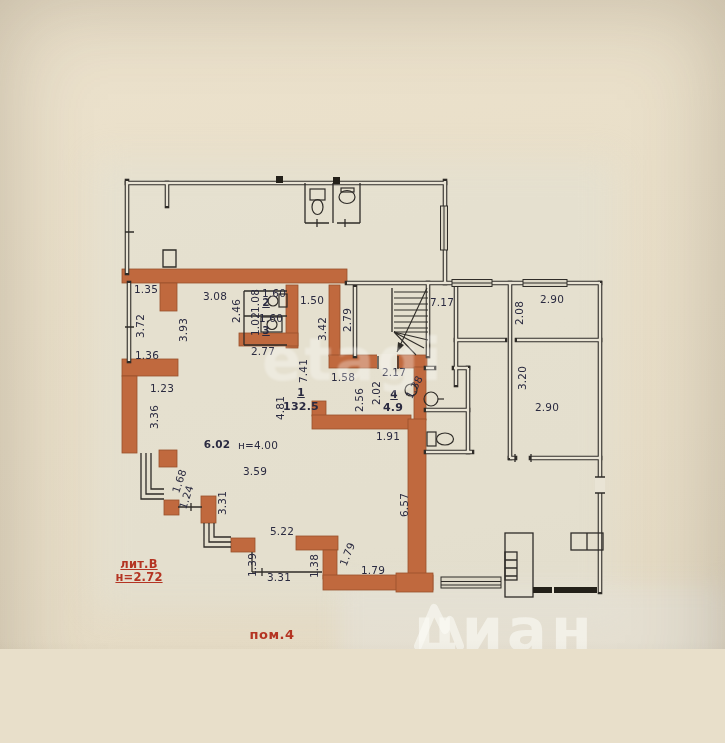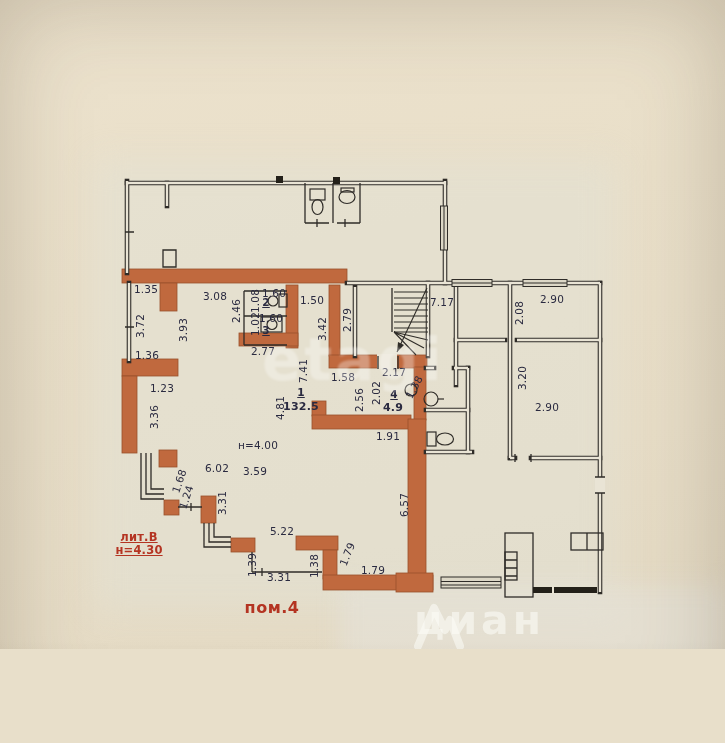--- a/index.html
+++ b/index.html
@@ -21,30 +21,30 @@
   #orange rect, #orange path{fill:var(--orange);stroke:var(--oborder);stroke-width:.8;}
   #win rect{fill:#dcd7c6;stroke:var(--ink);stroke-width:1;}
   #win path{stroke:var(--ink);stroke-width:1;fill:none;}
   #solid rect{fill:#232019;stroke:none;}
   #gaps rect{fill:var(--paper);stroke:none;}
   #fixtures path,#fixtures circle,#fixtures rect,#fixtures ellipse{stroke:var(--ink);stroke-width:1.2;fill:none;}
   .dim{position:absolute;font-size:10.5px;color:var(--dim);white-space:nowrap;
        transform:translate(-50%,-50%);letter-spacing:.2px;}
   .room-num{text-decoration:underline;font-weight:bold;}
   .area{font-weight:bold;font-size:11px;}
-  .red{color:var(--red);font-weight:bold;font-size:11.5px;}
+  .red{color:var(--red);font-weight:bold;font-size:11.5px;margin-top:27px;}
   .underline{text-decoration:underline;}
-  .big{font-size:16px;letter-spacing:.5px;}
+  .big{font-size:13px;letter-spacing:.5px;}
   
   .wm{position:absolute;color:rgba(255,255,255,.55);pointer-events:none;}
   #wm-etagi{left:262px;top:326px;font-size:58px;font-weight:bold;letter-spacing:3px;
             color:rgba(255,255,255,.32);filter:blur(1px);}
   #wm-cian{left:414px;top:600px;display:flex;align-items:center;gap:10px;
            color:rgba(252,251,247,.58);}
-  #wm-cian .word{font-size:41px;font-weight:bold;letter-spacing:4px;line-height:1;}
+  #wm-cian .word{font-size:59px;font-weight:bold;letter-spacing:4px;line-height:1;}
   #wm-id{left:447px;top:648px;font-size:24px;font-weight:bold;letter-spacing:2px;
          color:rgba(250,249,245,.5);}
   #wm-restate{left:597px;top:690px;color:rgba(253,253,251,.85);}
   #wm-restate .word{font-style:italic;font-weight:bold;font-size:30px;letter-spacing:1px;}
   #wm-restate svg{position:absolute;left:14px;top:-8px;}
 </style>
 </head>
 <body>
 
 <div id="stage">
@@ -209,40 +209,40 @@
       <div class="dim" style="left: 394px; top: 372px;">2.17</div>
       <div class="dim room-num" style="left: 301px; top: 392px;">1</div>
       <div class="dim area" style="left: 301px; top: 406px;">132.5</div>
       <div class="dim" style="left: 359px; top: 400px; transform: translate(-50%, -50%) rotate(-90deg);">2.56</div>
       <div class="dim" style="left: 376px; top: 393px; transform: translate(-50%, -50%) rotate(-90deg);">2.02</div>
       <div class="dim room-num" style="left: 394px; top: 394px;">4</div>
       <div class="dim area" style="left: 393px; top: 407px;">4.9</div>
       <div class="dim" style="left: 414px; top: 387px; transform: translate(-50%, -50%) rotate(-62deg);">1.38</div>
       <div class="dim" style="left: 388px; top: 436px;">1.91</div>
       <div class="dim" style="left: 280px; top: 408px; transform: translate(-50%, -50%) rotate(-90deg);">4.81</div>
-      <div class="dim" style="left: 217px; top: 468px;">6.02</div>
+      <div class="dim" style="left: 217px; top: 444px; font-weight: bold;">6.02</div>
       <div class="dim" style="left: 258px; top: 445px;">н=4.00</div>
       <div class="dim" style="left: 255px; top: 471px;">3.59</div>
       <div class="dim" style="left: 404px; top: 505px; transform: translate(-50%, -50%) rotate(-90deg);">6.57</div>
       <div class="dim" style="left: 140px; top: 326px; transform: translate(-50%, -50%) rotate(-90deg);">3.72</div>
       <div class="dim" style="left: 183px; top: 330px; transform: translate(-50%, -50%) rotate(-90deg);">3.93</div>
       <div class="dim" style="left: 147px; top: 355px;">1.36</div>
       <div class="dim" style="left: 162px; top: 388px;">1.23</div>
       <div class="dim" style="left: 154px; top: 417px; transform: translate(-50%, -50%) rotate(-90deg);">3.36</div>
       <div class="dim" style="left: 179px; top: 481px; transform: translate(-50%, -50%) rotate(-72deg);">1.68</div>
       <div class="dim" style="left: 186px; top: 497px; transform: translate(-50%, -50%) rotate(-72deg);">1.24</div>
       <div class="dim" style="left: 222px; top: 503px; transform: translate(-50%, -50%) rotate(-90deg);">3.31</div>
       <div class="dim" style="left: 282px; top: 531px;">5.22</div>
       <div class="dim" style="left: 252px; top: 565px; transform: translate(-50%, -50%) rotate(-90deg);">1.39</div>
       <div class="dim" style="left: 279px; top: 577px;">3.31</div>
       <div class="dim" style="left: 314px; top: 566px; transform: translate(-50%, -50%) rotate(-90deg);">1.38</div>
       <div class="dim" style="left: 347px; top: 554px; transform: translate(-50%, -50%) rotate(-68deg);">1.79</div>
       <div class="dim" style="left: 373px; top: 570px;">1.79</div>
       <div class="dim red underline" style="left: 139px; top: 537px;">лит.В</div>
-      <div class="dim red underline" style="left: 139px; top: 550px;">н=4.30</div>
+      <div class="dim red underline" style="left: 139px; top: 550px;">н=2.72</div>
       <div class="dim red big" style="left: 272px; top: 607px;">пом.4</div>
     </div>
 
   <div id="wm-etagi" class="wm">etagi</div>
 
   <div id="wm-cian" class="wm">
     <svg width="52" height="50" viewBox="0 0 52 50">
       <path d="M4,46 L20,8 L31,30 L36,20 L46,46" fill="none" stroke="rgba(252,251,247,.58)" stroke-width="8" stroke-linejoin="round" stroke-linecap="round"></path>
     </svg>
     <span class="word">циан</span>

